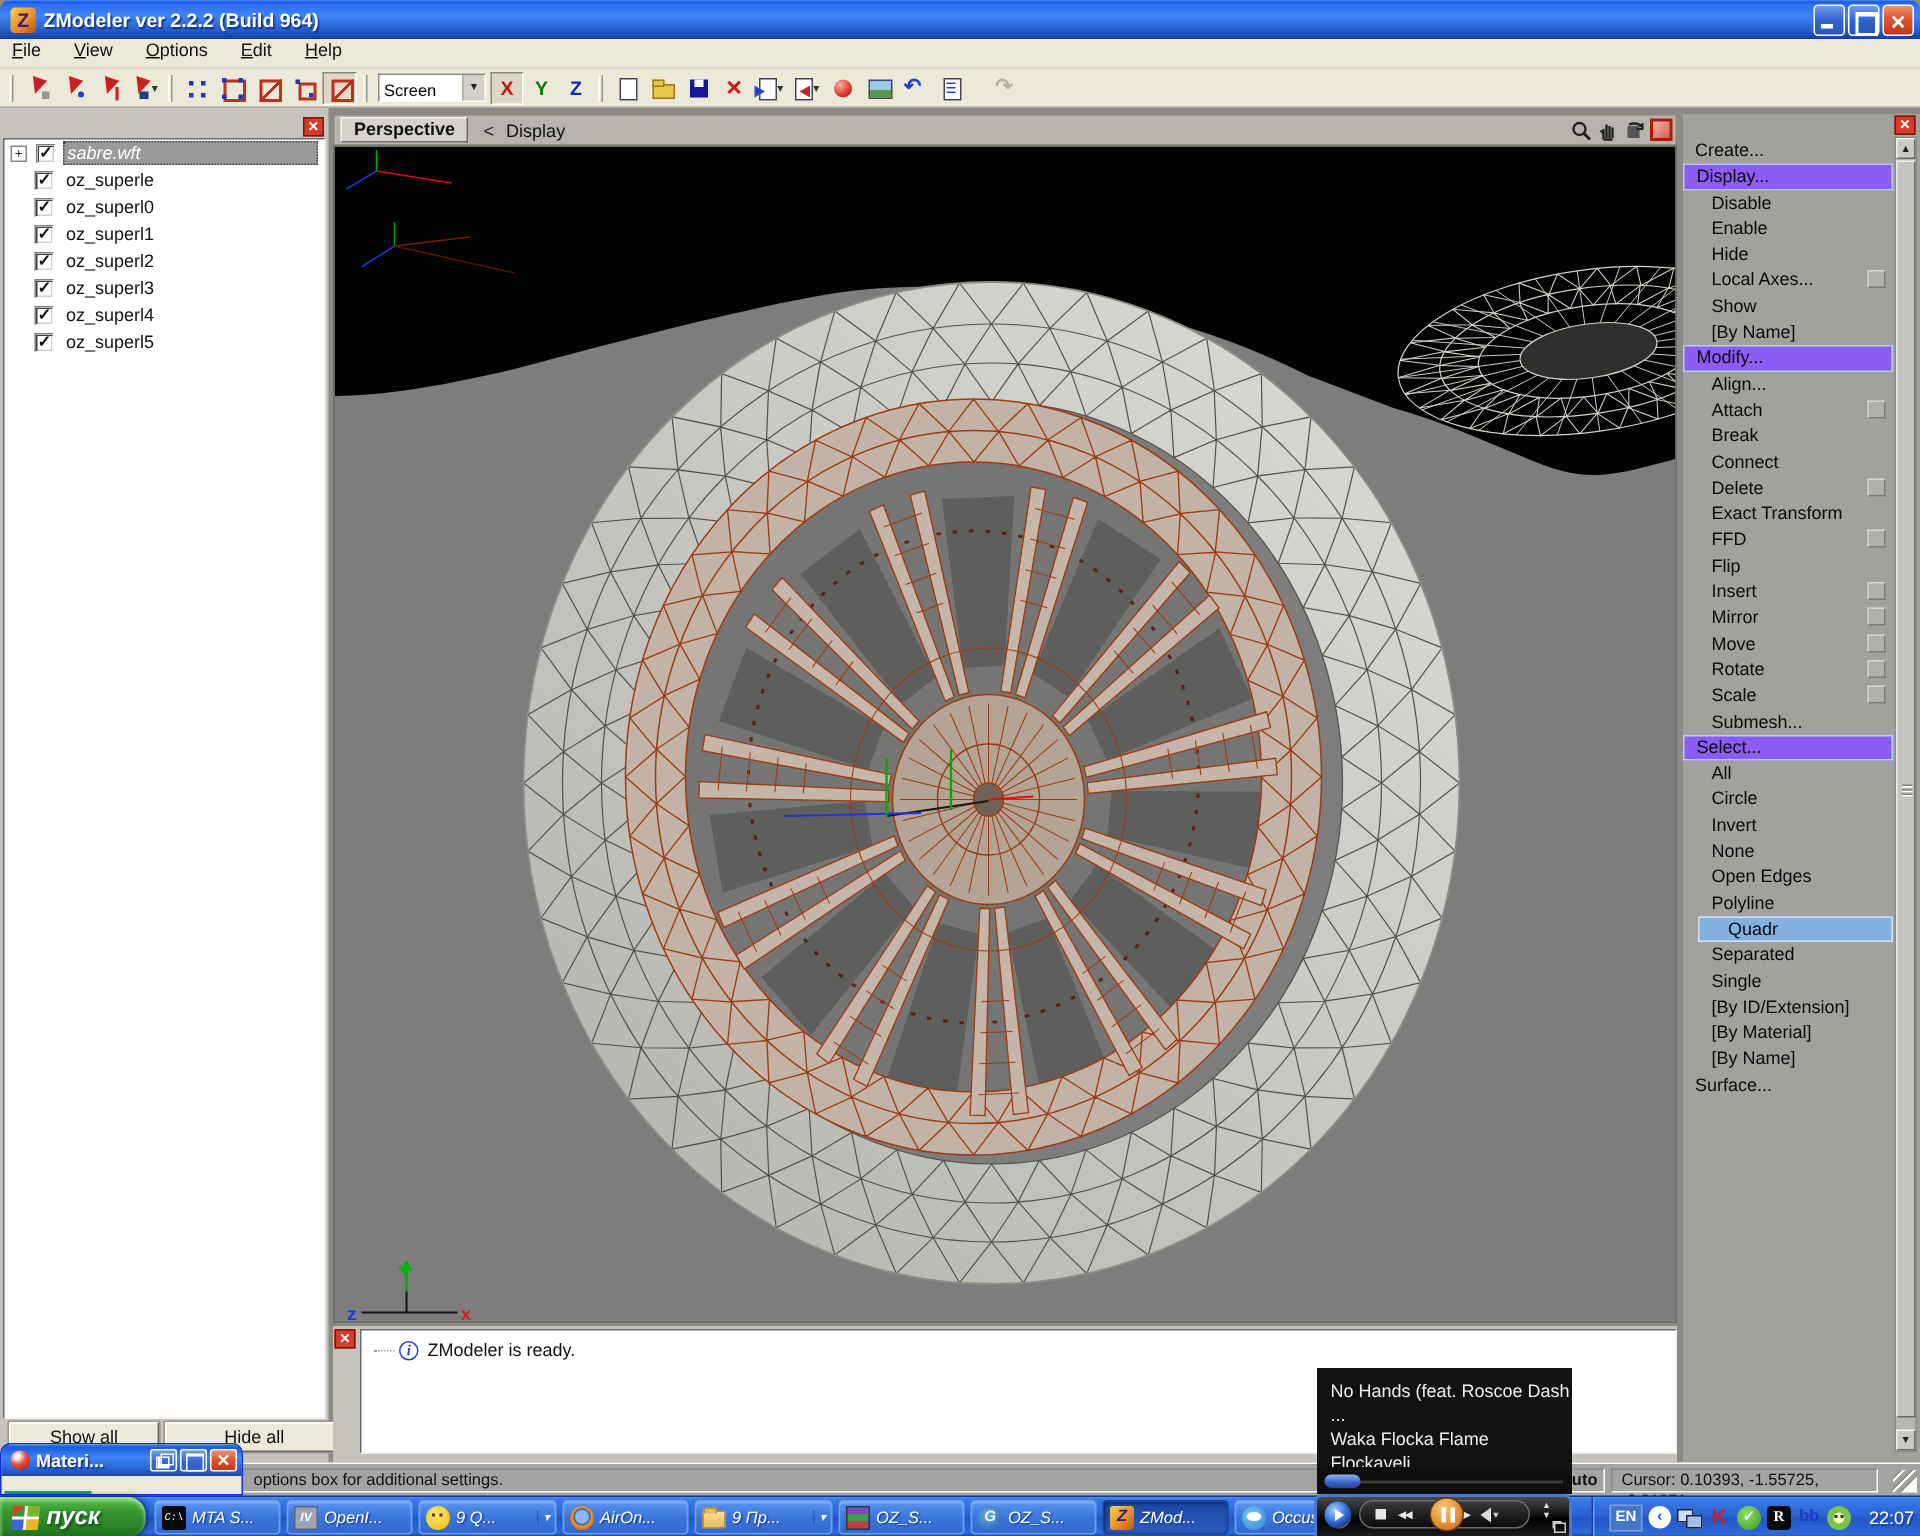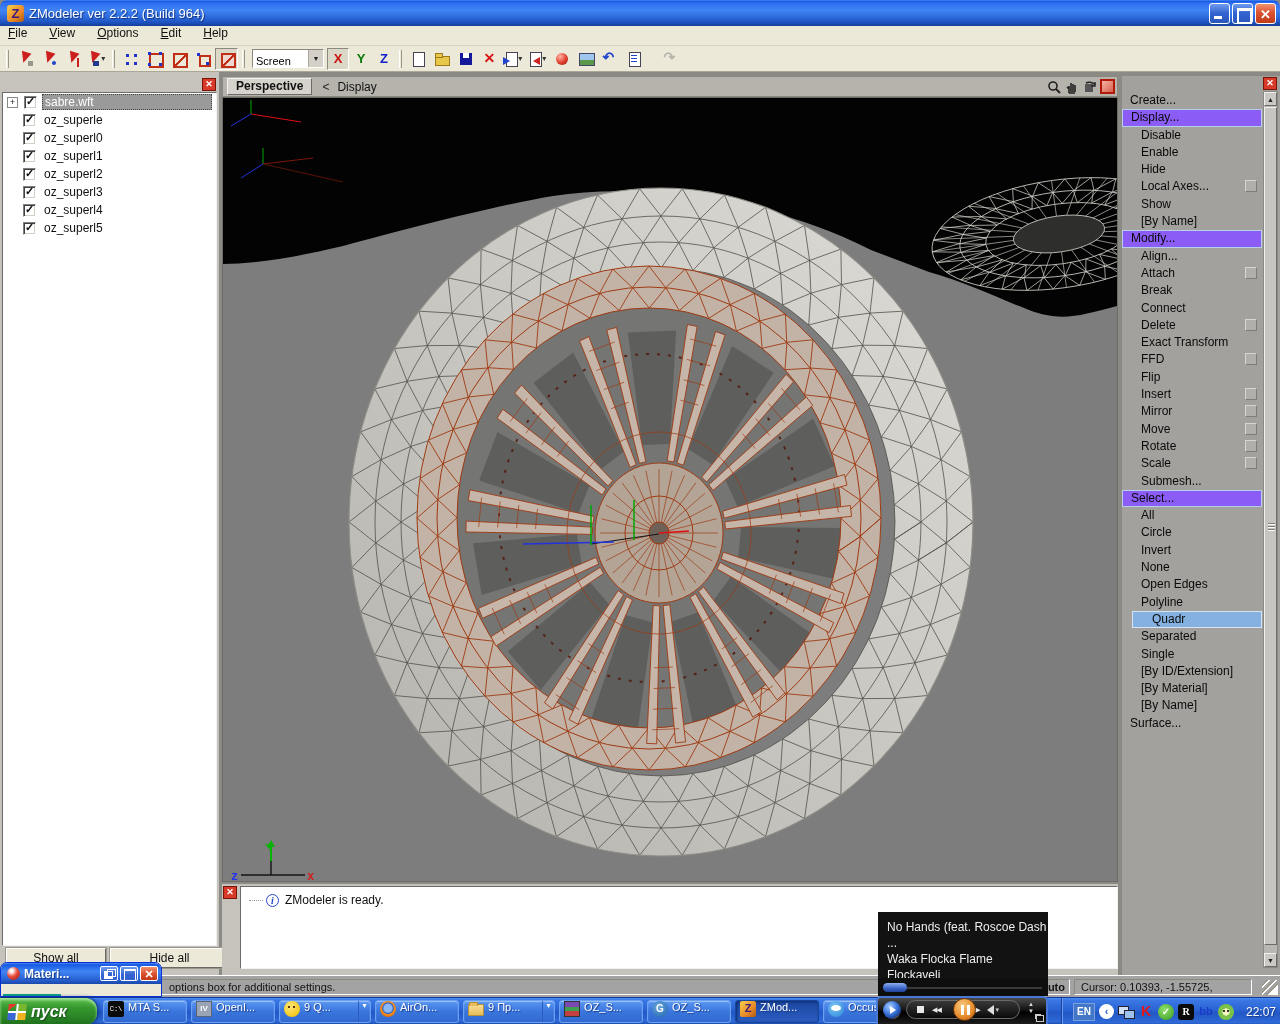--- a/index.html
+++ b/index.html
@@ -7,21 +7,21 @@
   .screen{position:relative;width:1280px;height:1024px;overflow:hidden;
     font-family:"Liberation Sans",sans-serif;background:#8c8a84;}
 
   
   .titlebar{position:absolute;left:0;top:0;width:1280px;height:26px;
     background:linear-gradient(180deg,#4a8af4 0%,#175ae4 5%,#2f6ef0 12%,#3f84f4 40%,#2b66d8 70%,#1c50bd 88%,#163e96 100%);
     border-radius:7px 7px 0 0;display:flex;align-items:center;padding:0 4px;}
   .app-icon{width:17px;height:17px;margin:0 5px 0 3px;border-radius:3px;
     background:linear-gradient(135deg,#f8d24a,#e8882a 60%,#b05a10);color:#3a1a7a;
     font-weight:bold;font-size:13px;line-height:17px;text-align:center;}
-  .title-text{color:#fff;font-weight:normal;font-size:13px;text-shadow:1px 1px 1px #10307a;flex:1;}
+  .title-text{color:#fff;font-weight:bold;font-size:13px;text-shadow:1px 1px 1px #10307a;flex:1;}
   .winbtns{display:flex;gap:2px;}
   .wbtn{width:21px;height:21px;border-radius:3px;border:1px solid #fff;position:relative;}
   .wbtn.min,.wbtn.max{background:linear-gradient(180deg,#6f9bee,#3263cf 50%,#2a56ba);}
   .wbtn.min::after{content:'';position:absolute;left:4px;bottom:4px;width:8px;height:3px;background:#fff;}
   .wbtn.max::after{content:'';position:absolute;left:4px;top:4px;width:11px;height:11px;
     border:2px solid #fff;border-top-width:3px;}
   .wbtn.close{background:linear-gradient(180deg,#f0926e,#dc5432 45%,#c03a18);}
   .wbtn.close::after{content:'✕';position:absolute;left:0;top:1px;width:100%;text-align:center;
     color:#fff;font-weight:bold;font-size:13px;line-height:19px;}
 
@@ -98,21 +98,21 @@
     border:1px solid;border-color:#6b6b6b #f2f2f2 #f2f2f2 #6b6b6b;overflow:hidden;}
   .tree-row{height:18px;display:flex;align-items:center;font-size:12px;color:#111;}
   .expander{width:11px;height:11px;border:1px solid #888;background:#fff;margin-left:4px;
     font-size:9px;line-height:9px;text-align:center;color:#222;}
   .cb{width:13px;height:13px;background:#fff;border:1px solid;border-color:#808080 #fff #fff #808080;
     box-shadow:inset 1px 1px 0 #404040,inset -1px -1px 0 #d4d0c8;margin-left:6px;position:relative;}
   .tree-row .cb{margin-left:20px;}
   .tree-row.root .cb{margin-left:6px;}
   .cb.checked::after{content:'✓';position:absolute;left:1px;top:-2px;font-size:11px;font-weight:bold;color:#111;}
   .tree-label{margin-left:5px;padding:1px 3px;}
-  .tree-row.root .tree-label{background:#9a9a9a;color:#fff;outline:1px dotted #444;outline-offset:-1px;flex:1;margin-right:4px;}
+  .tree-row.root .tree-label{background:#9a9a9a;color:#fff;outline:1px dotted #444;outline-offset:-1px;flex:1;margin-right:4px;font-style:italic;}
   .lp-btn{position:absolute;height:20px;background:#ece9d8;border:1px solid;border-color:#fff #6d6a65 #6d6a65 #fff;
     box-shadow:0 0 0 1px #9a968a;font-size:12px;text-align:center;line-height:18px;color:#111;}
   .btn-showall{left:6px;top:876px;width:100px;}
   .btn-hideall{left:110px;top:876px;width:119px;}
 
   
   .vp-header{position:absolute;left:222px;top:76px;width:896px;height:21px;background:#b6b3ac;
     border:1px solid #8a887f;display:flex;align-items:center;justify-content:center;}
   .vp-tab{margin-left:4px;height:17px;padding:0 8px;background:#d6d3cc;border:1px solid;
     border-color:#f4f2ec #6d6a65 #6d6a65 #f4f2ec;font-weight:bold;font-size:12px;line-height:15px;color:#111;}
@@ -234,22 +234,22 @@
   .start-flag{width:18px;height:16px;margin:0 5px 0 8px;transform:skewX(-6deg);
     background:
      linear-gradient(#fff,#fff) 8px 0/2px 16px no-repeat,
      linear-gradient(#fff,#fff) 0 7px/18px 2px no-repeat,
      linear-gradient(135deg,#e23a2e 0 50%,transparent 50%) 0 0/8px 7px no-repeat,
      conic-gradient(#7ab52e 0 100%) 10px 0/8px 7px no-repeat,
      conic-gradient(#3a66d8 0 100%) 0 9px/8px 7px no-repeat,
      conic-gradient(#f0b41e 0 100%) 10px 9px/8px 7px no-repeat;}
   .task-btns{position:absolute;left:103px;top:2px;display:flex;gap:4px;}
   .task-btn{width:84px;height:23px;border-radius:3px;border:1px solid #6ba1f0;
-    background:linear-gradient(180deg,#5a97f2,#3a76dd 50%,#3269d0);display:flex;
-    color:#fff;font-size:11px;box-shadow:inset 0 1px 1px #9cc2f8;overflow:hidden;}
+    background:linear-gradient(180deg,#5a97f2,#3a76dd 50%,#3269d0);display:flex;align-items:center;
+    color:#fff;font-size:11px;box-shadow:inset 0 1px 1px #9cc2f8;overflow:hidden;font-style:italic;}
   .task-btn.has-dd{width:92px;}
   .task-btn.pressed{background:linear-gradient(180deg,#1c47a0,#2a5cc0);border-color:#16459e;
     box-shadow:inset 1px 1px 3px #0c2a6a;}
   .tlabel{margin-left:4px;white-space:nowrap;text-shadow:1px 1px 1px #1a3a8a;}
   .dd{display:none;margin-left:auto;width:12px;text-align:center;font-size:8px;border-left:1px solid #2a5cc0;}
   .task-btn.has-dd .dd{display:block;}
   .ticon{width:16px;height:16px;margin-left:4px;flex:0 0 16px;position:relative;}
   .ti-console{background:#0a0a0a;border-radius:2px;color:#fff;font-family:"Liberation Mono",monospace;
     font-size:7px;line-height:16px;text-align:center;}
   .ti-console::after{content:'C:\\';}

